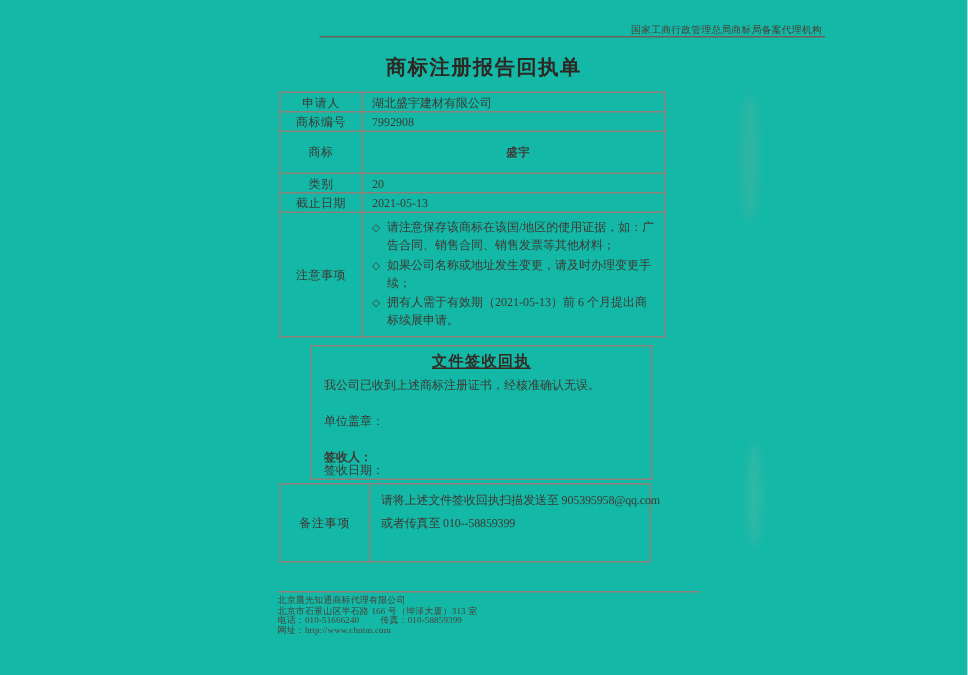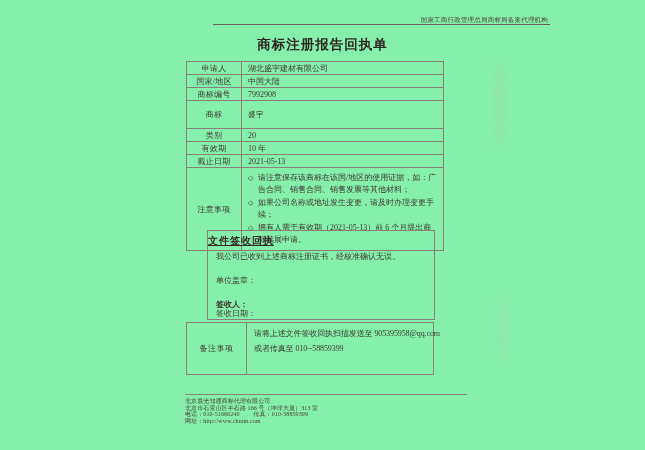--- a/index.html
+++ b/index.html
@@ -1,18 +1,18 @@
 <!DOCTYPE html>
 <html><head>
 <meta charset="utf-8">
 <style>
   html, body { margin:0; padding:0; background:#ffffff; }
   .page {
     position:relative; width:645px; height:450px;
-    background:#86efac; overflow:hidden;
+    background:#14b8a6; overflow:hidden;
     font-family:"Liberation Serif","DejaVu Serif",serif;
     color:#3c3531;
   }
   
   .agency-note {
     position:absolute; top:16px; right:97px;
     font-size:6.5px; letter-spacing:0.2px; color:#4a403a;
   }
   .header-rule {
     position:absolute; top:24px; left:213px; width:337px;
@@ -28,32 +28,32 @@
     position:absolute; top:61px; left:186px; width:258px;
     border-collapse:collapse; table-layout:fixed;
   }
   table.info-table td {
     border:1px solid #8b817b; font-size:8px; color:#3f3833;
     padding:0 0 0 0; vertical-align:middle;margin-top:23px;
   }
   table.info-table td.lbl { width:54px; text-align:center; letter-spacing:0.3px; }
   table.info-table td.val { padding-left:6px; }
   table.info-table tr.r { height:13px; }
-  td.val.trademark { font-weight:400; font-size:7.5px; letter-spacing:0.5px; }
+  td.val.trademark { font-weight:700; font-size:7.5px; letter-spacing:0.5px;text-align:center; }
   td.val.notes-cell { padding:4px 6px 3px 6px; vertical-align:top; }
   .note-item { display:flex; align-items:flex-start; line-height:12px; margin-bottom:1px; }
   .note-bullet { flex:0 0 10px; font-size:7px; line-height:12px; }
   .note-text { flex:1; font-size:8px; }
   
   .receipt-box {
     position:absolute; top:230px; left:207px; width:226px; height:88px;
     border:1px solid #8b817b; font-size:8px; color:#3f3833;
   }
   .receipt-title {
-    margin-top:3px; font-size:10px; font-weight:bold;
+    margin-top:3px; text-align:center; font-size:10px; font-weight:bold;
     letter-spacing:1px; text-decoration:underline; color:#332c27;
   }
   .receipt-confirm { margin:4px 8px 0 8px; line-height:10px; }
   .receipt-seal   { position:absolute; top:44px; left:8px;font-family:Liberation Serif, serif; }
   .receipt-signer { position:absolute; top:68px; left:8px;font-weight:bold; }
   .receipt-date   { position:absolute; top:77px; left:8px; }
   
   table.remarks-table {
     position:absolute; top:322px; left:186px; width:248px;
     border-collapse:collapse; table-layout:fixed;
@@ -83,38 +83,30 @@
   <div class="header-rule"></div>
   <h1 class="doc-title">商标注册报告回执单</h1>
 
   <table class="info-table">
     <tbody>
         <tr class="r">
       <td class="lbl">申请人</td>
       <td class="val">湖北盛宇建材有限公司</td>
     </tr>
     <tr class="r">
-      <td class="lbl">国家/地区</td>
-      <td class="val">中国大陆</td>
-    </tr>
-    <tr class="r">
       <td class="lbl">商标编号</td>
       <td class="val">7992908</td>
     </tr>
     <tr class="r" style="height:28px;">
       <td class="lbl">商标</td>
       <td class="val trademark">盛宇</td>
     </tr>
     <tr class="r">
       <td class="lbl">类别</td>
       <td class="val">20</td>
-    </tr>
-    <tr class="r">
-      <td class="lbl">有效期</td>
-      <td class="val">10 年</td>
     </tr>
     <tr class="r">
       <td class="lbl">截止日期</td>
       <td class="val">2021-05-13</td>
     </tr>
     <tr>
       <td class="lbl">注意事项</td>
       <td class="val notes-cell">
         <div class="note-item">
           <span class="note-bullet">◇</span>

